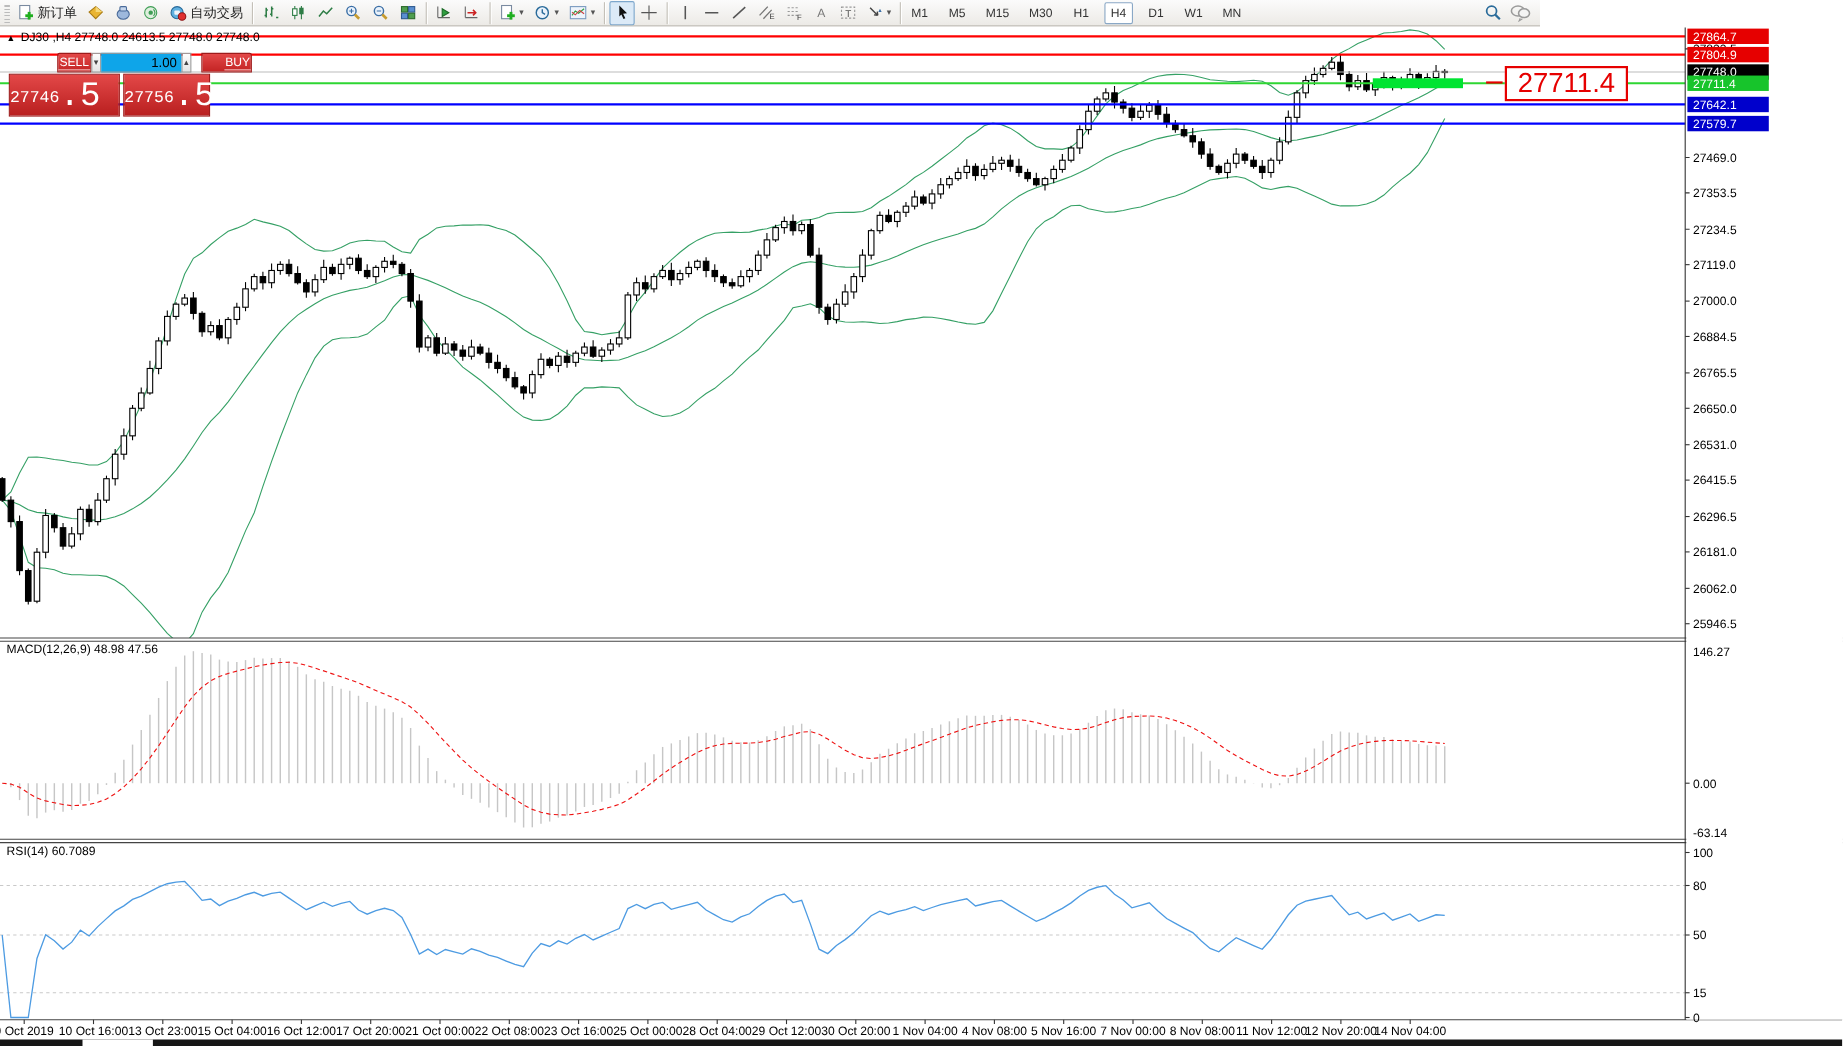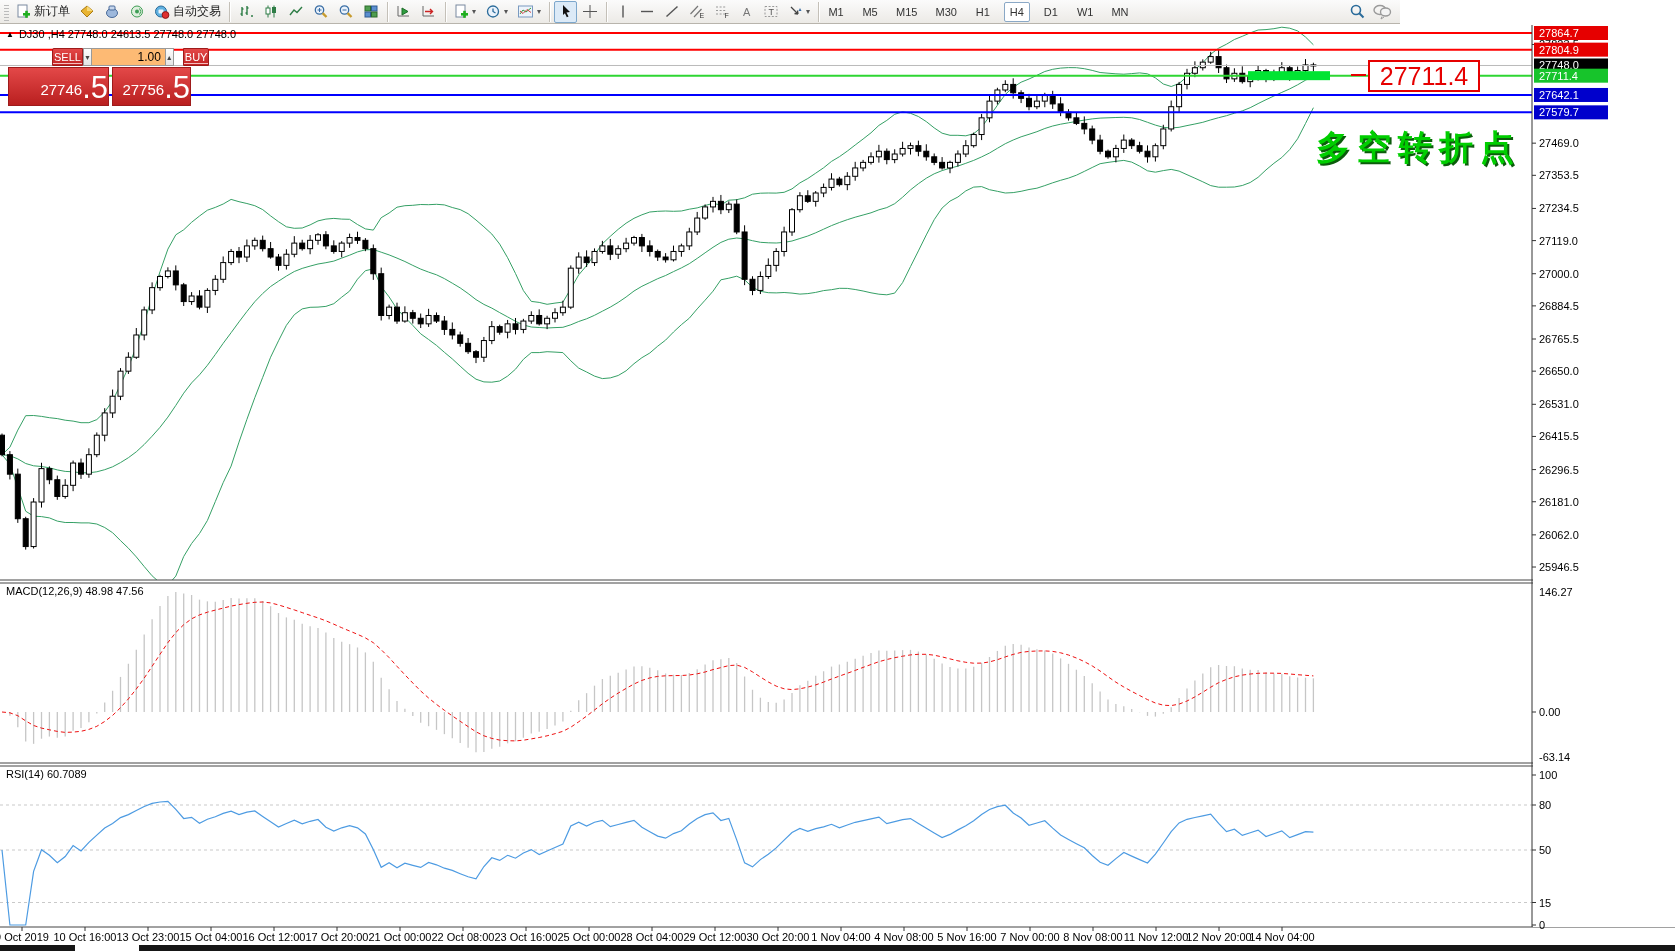--- a/index.html
+++ b/index.html
@@ -36,29 +36,29 @@
   .chart-title { position:absolute; top:4px; left:6px; font-size:11px; color:#000;
      display:flex; gap:5px; align-items:center; z-index:5; }
   .chart-title .tri { font-size:8px; }
 
   .ocp { position:absolute; top:24px; left:8px; width:200px; z-index:6; font-family:"Liberation Sans",sans-serif; }
   .ocp-row1 { display:flex; height:18px; }
   .rbtn { background:linear-gradient(#e34848,#c32424); color:#fff; font-size:11px;
      display:flex; align-items:center; justify-content:center; border:1px solid #9e1b1b;margin-left:44px; }
   .rbtn span { border-bottom:1px solid #f5bdbd; padding:0 1px; }
   .ocp-sell { width:46px; border-radius:2px 0 0 0; }
-  .ocp-buy  { width:51px; margin-left:9px; border-radius:0 2px 0 0; }
+  .ocp-buy  { width:51px; margin-left:9px; border-radius:0 2px 0 0;padding-left:20px; }
   .stepbtn { width:14px; background:linear-gradient(#fdfdfd,#e4e4e4); border:1px solid #9a9a9a;
      font-size:7px; color:#444; display:flex; align-items:center; justify-content:center; }
   .vol { width:73px; border:1px solid #9a9a9a; border-left:none; border-right:none;
-     font-size:12px; text-align:right; padding-right:4px; background:#fdba74; color:#000; }
+     font-size:12px; text-align:right; padding-right:4px; background:#0ea5e9; color:#000; }
   .ocp-row2 { display:flex; margin-top:1px; }
   .pricebox { height:39px; background:linear-gradient(#e34848,#b91f1f); color:#fff;
-     display:flex; align-items:flex-end; justify-content:flex-end; border:1px solid #9e1b1b;
-     padding-bottom:2px; }
+     display:flex; align-items:flex-end; justify-content:flex-start; border:1px solid #9e1b1b;
+     padding-bottom:2px;font-family:Liberation Mono, monospace; }
   .pricebox .small { font-size:15px; line-height:26px; }
   .pricebox .big { font-size:31px; line-height:31px; font-weight:400; }
   .pb-sell { width:101px; }
   .pb-buy  { width:79px; margin-left:3px; }
 
   .ind-label { position:absolute; left:6px; font-size:11px; color:#000; z-index:4; }
   .macd-label { top:561px;text-align:center; }
   .rsi-label  { top:744px; }
 
   .callout { position:absolute; left:1368px; top:36px; width:112px; height:32px; z-index:6;
@@ -946,19 +946,18 @@
             <span class="big">.5</span>
         </div>
       </div>
     </div>
 
     <div class="ind-label macd-label">MACD(12,26,9) 48.98 47.56</div>
     <div class="ind-label rsi-label">RSI(14) 60.7089</div>
 
     <div class="callout-dash"></div>
     <div class="callout">27711.4</div>
-    <div class="cn-note">多空转折点</div>
   </div>
 
   <div class="bottom-strip">
       <div class="gap"></div>
     </div>
 </div>
 
 </body></html>

